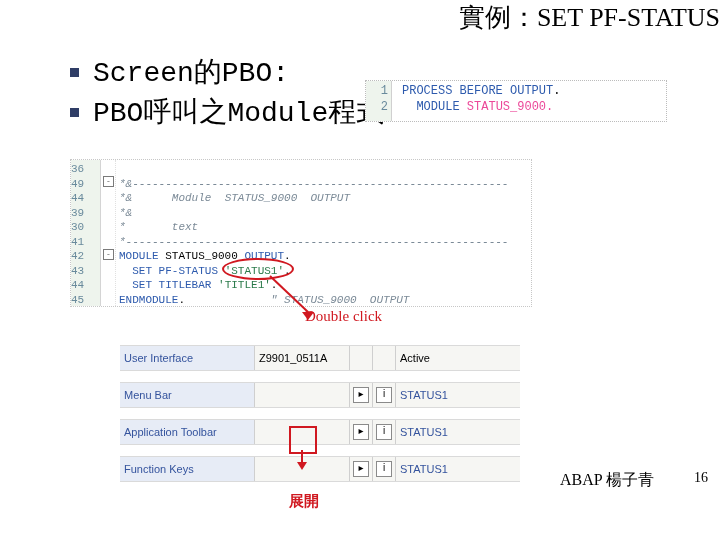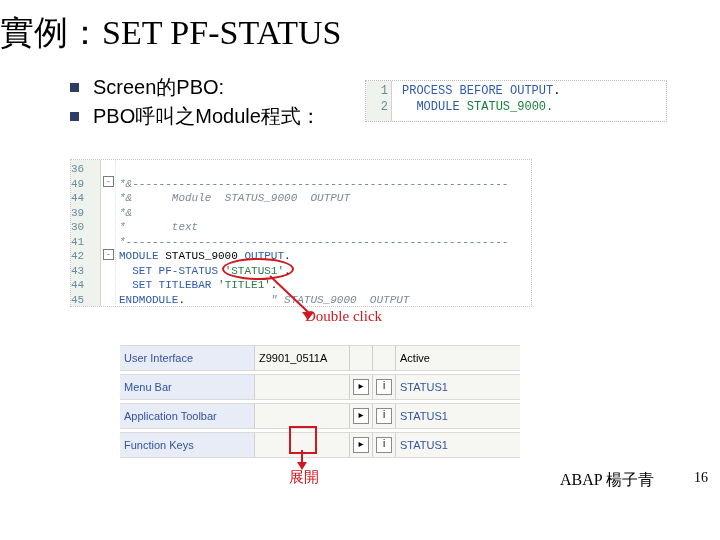--- a/index.html
+++ b/index.html
@@ -6,44 +6,43 @@
     margin: 0;
     padding: 0;
     width: 720px;
     height: 540px;
     font-family: "Microsoft JhengHei", "PMingLiU", serif;
     background: #fff;
     position: relative;
     overflow: hidden;
   }
   .title {
-    font-size: 34px;
+    font-size: 26px;
     font-family: "Times New Roman", "PMingLiU", serif;
-    text-align: left;
-    margin-top: 10px;
+    text-align: right;
     margin-bottom: 18px;
   }
   .bullets {
     padding-left: 70px;
   }
   .bullet-row {
     display: flex;
     align-items: center;
     margin-bottom: 2px;
   }
   .bullet-sq {
     width: 9px;
     height: 9px;
     background: #2f3d66;
     margin-right: 14px;
     flex: 0 0 auto;
   }
   .bullet-text {
-    font-size: 20px;
-    font-family: Liberation Sans, sans-serif;
+    font-size: 28px;
+    font-family: Liberation Mono, monospace;
   }
 
   
   .pbo-box {
     position: absolute;
     left: 365px;
     top: 80px;
     width: 300px;
     height: 40px;
     border: 1px dotted #bcbcbc;
@@ -65,21 +64,21 @@
     text-align: right;
     line-height: 16px;
   }
   .pbo-code {
     position: absolute;
     left: 36px;
     top: 2px;
     line-height: 16px;
   }
   .kw { color: #2d5aad; }
-  .nm { color: #15803d; font-family: Liberation Mono, monospace; }
+  .nm { color: #ec4899; font-family: Liberation Mono, monospace; }
   .cmt { color: #7b8a97; font-style: italic; }
   .lit { color: #2a7a4a; }
 
   
   .mod-box {
     position: absolute;
     left: 70px;
     top: 159px;
     width: 460px;
     height: 146px;
@@ -157,21 +156,21 @@
     padding-left: 48px;
   }
   .status-tbl .trow {
     display: flex;
     align-items: center;
     height: 24px;
     border-top: 1px solid #dadada;
     border-bottom: 1px solid #dadada;
     background: #f6f6f3;
   }
-  .status-tbl .trow + .trow { margin-top: 3px; align-items: flex-end; }
+  .status-tbl .trow + .trow { margin-top: 11px; align-items: flex-end; }
   .c1 { width: 130px; padding-left: 4px; color: #34539d; background: #e7ecf6; height: 100%; display: flex; align-items: center; border-right: 1px solid #cfcfcf; }
   .c2 { width: 90px; padding-left: 4px; height: 100%; display: flex; align-items: center; border-right: 1px solid #cfcfcf; }
   .c3 { width: 22px; height: 100%; display: flex; align-items: center; justify-content: center; border-right: 1px solid #cfcfcf; }
   .c4 { width: 22px; height: 100%; display: flex; align-items: center; justify-content: center; border-right: 1px solid #cfcfcf; }
   .c5 { flex: 1; padding-left: 4px; height: 100%; display: flex; align-items: center; }
   .icon-sq {
     width: 14px;
     height: 14px;
     background: #fff;
     border: 1px solid #8a8a8a;
@@ -312,16 +311,16 @@
       </div>
     <div class="c5 val-status">STATUS1</div>
   </div>
 </div>
 
 <div class="red-rect" style="left:289px; top:426px; width:24px; height:24px;"></div>
 <svg class="arrow" style="left:294px; top:448px;" width="20" height="24">
   <line x1="8" y1="2" x2="8" y2="16" stroke="#d01820" stroke-width="2"></line>
   <polygon points="3,14 13,14 8,22" fill="#d01820"></polygon>
 </svg>
-<div class="anno-label" style="left:289px; top:468px;">展開</div>
+<div class="anno-label" style="left:289px; top:492px;font-weight:bold;">展開</div>
 
 <div class="footer-author">ABAP 楊子青</div>
 <div class="footer-page">16</div>
 
 </body></html>

